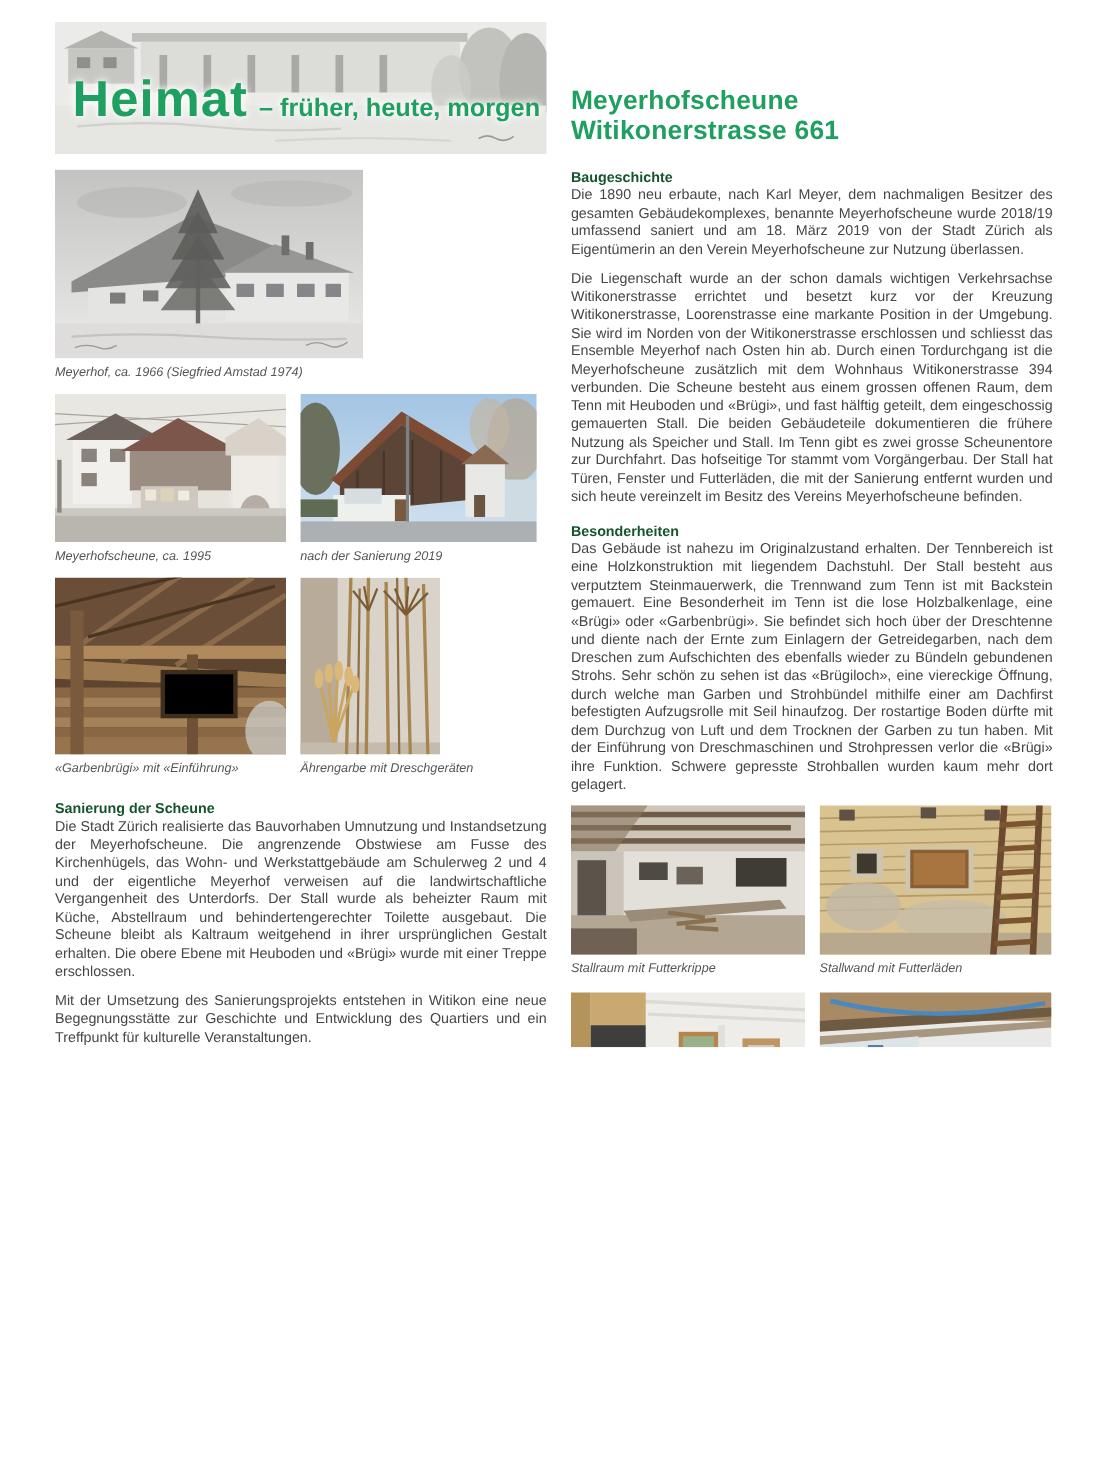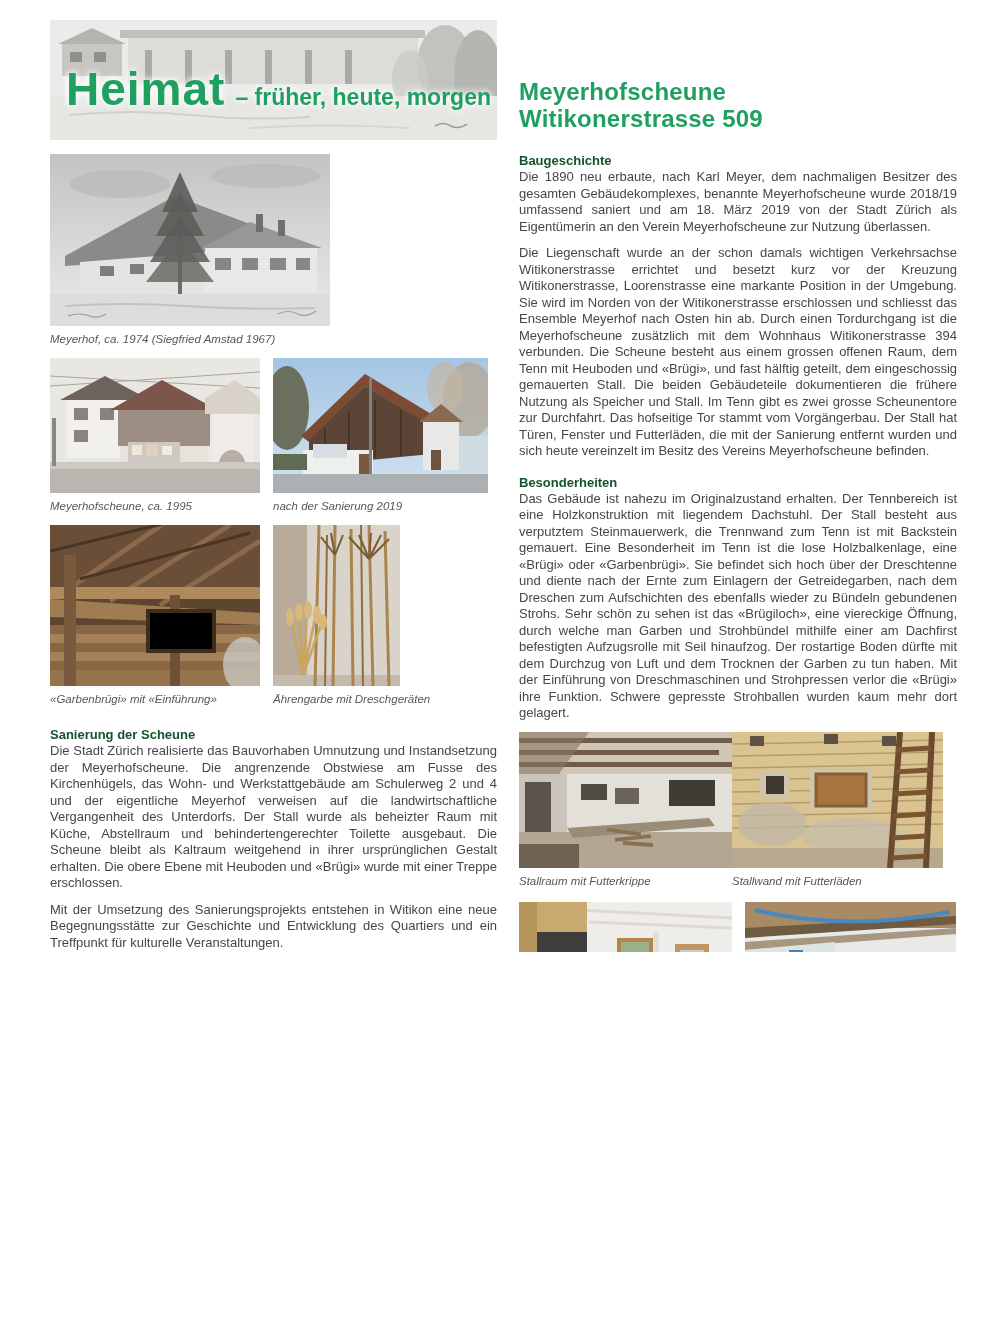--- a/index.html
+++ b/index.html
@@ -104,21 +104,21 @@
           <polygon points="130,18 112,58 148,58" fill="#5c5c5a" opacity="0.9"></polygon>
           <polygon points="130,38 106,82 154,82" fill="#5c5c5a" opacity="0.9"></polygon>
           <polygon points="130,60 100,108 160,108" fill="#5c5c5a" opacity="0.85"></polygon>
           <polygon points="130,84 96,128 164,128" fill="#61615f" opacity="0.8"></polygon>
           <rect x="0" y="140" width="280" height="32" fill="#dedddb"></rect>
           <path d="M15,152 q60,-4 120,0 t130,2" stroke="#c3c3c1" stroke-width="2" fill="none"></path>
           <path d="M18,162 q10,-4 22,0 q8,3 16,-2" stroke="#9a9a98" stroke-width="1.2" fill="none"></path>
           <path d="M228,160 q10,-5 20,0 q8,4 18,-3" stroke="#9a9a98" stroke-width="1.2" fill="none"></path>
         </svg>
       </div>
-      <figcaption>Meyerhof, ca. 1974 (Siegfried Amstad 1967)</figcaption>
+      <figcaption>Meyerhof, ca. 1966 (Siegfried Amstad 1974)</figcaption>
     </figure>
 
     <div class="fig-row mt12" style="gap:13px;">
       <figure>
         <div class="ph" style="width:210px;height:135px;">
           <svg viewBox="0 0 210 135" preserveAspectRatio="none">
             <rect width="210" height="135" fill="#e9e7e2"></rect>
             <line x1="0" y1="18" x2="210" y2="30" stroke="#a8a49d" stroke-width="1"></line>
             <line x1="0" y1="28" x2="210" y2="14" stroke="#a8a49d" stroke-width="1"></line>
             <polygon points="10,42 55,18 100,42" fill="#6e625c"></polygon>
@@ -250,31 +250,31 @@
     </div>
 
     <h3 class="mt20">Sanierung der Scheune</h3>
     <p>Die Stadt Zürich realisierte das Bauvorhaben Umnutzung und Instandsetzung der Meyerhofscheune. Die angrenzende Obstwiese am Fusse des Kirchenhügels, das Wohn- und Werkstattgebäude am Schulerweg 2 und 4 und der eigentliche Meyerhof verweisen auf die landwirtschaftliche Vergangenheit des Unterdorfs. Der Stall wurde als beheizter Raum mit Küche, Abstellraum und behindertengerechter Toilette ausgebaut. Die Scheune bleibt als Kaltraum weitgehend in ihrer ursprünglichen Gestalt erhalten. Die obere Ebene mit Heuboden und «Brügi» wurde mit einer Treppe erschlossen.</p>
     <p>Mit der Umsetzung des Sanierungsprojekts entstehen in Witikon eine neue Begegnungsstätte zur Geschichte und Entwicklung des Quartiers und ein Treffpunkt für kulturelle Veranstaltungen.</p>
   </div>
 
   <div class="col-right">
     <h2 class="green" style="color:#1f9f60;">
       <span style="display:block;">Meyerhofscheune</span>
-      <span style="display:block;">Witikonerstrasse 509</span>
+      <span style="display:block;">Witikonerstrasse 661</span>
     </h2>
 
     <h3 class="mt20">Baugeschichte</h3>
     <p>Die 1890 neu erbaute, nach Karl Meyer, dem nachmaligen Besitzer des gesamten Gebäudekomplexes, benannte Meyerhofscheune wurde 2018/19 umfassend saniert und am 18. März 2019 von der Stadt Zürich als Eigentümerin an den Verein Meyerhofscheune zur Nutzung überlassen.</p>
     <p>Die Liegenschaft wurde an der schon damals wichtigen Verkehrsachse Witikonerstrasse errichtet und besetzt kurz vor der Kreuzung Witikonerstrasse, Loorenstrasse eine markante Position in der Umgebung. Sie wird im Norden von der Witikonerstrasse erschlossen und schliesst das Ensemble Meyerhof nach Osten hin ab. Durch einen Tordurchgang ist die Meyerhofscheune zusätzlich mit dem Wohnhaus Witikonerstrasse 394 verbunden. Die Scheune besteht aus einem grossen offenen Raum, dem Tenn mit Heuboden und «Brügi», und fast hälftig geteilt, dem eingeschossig gemauerten Stall. Die beiden Gebäudeteile dokumentieren die frühere Nutzung als Speicher und Stall. Im Tenn gibt es zwei grosse Scheunentore zur Durchfahrt. Das hofseitige Tor stammt vom Vorgängerbau. Der Stall hat Türen, Fenster und Futterläden, die mit der Sanierung entfernt wurden und sich heute vereinzelt im Besitz des Vereins Meyerhofscheune befinden.</p>
 
     <h3 class="mt14">Besonderheiten</h3>
     <p>Das Gebäude ist nahezu im Originalzustand erhalten. Der Tennbereich ist eine Holzkonstruktion mit liegendem Dachstuhl. Der Stall besteht aus verputztem Steinmauerwerk, die Trennwand zum Tenn ist mit Backstein gemauert. Eine Besonderheit im Tenn ist die lose Holzbalkenlage, eine «Brügi» oder «Garbenbrügi». Sie befindet sich hoch über der Dreschtenne und diente nach der Ernte zum Einlagern der Getreidegarben, nach dem Dreschen zum Aufschichten des ebenfalls wieder zu Bündeln gebundenen Strohs. Sehr schön zu sehen ist das «Brügiloch», eine viereckige Öffnung, durch welche man Garben und Strohbündel mithilfe einer am Dachfirst befestigten Aufzugsrolle mit Seil hinaufzog. Der rostartige Boden dürfte mit dem Durchzug von Luft und dem Trocknen der Garben zu tun haben. Mit der Einführung von Dreschmaschinen und Strohpressen verlor die «Brügi» ihre Funktion. Schwere gepresste Strohballen wurden kaum mehr dort gelagert.</p>
 
-    <div class="fig-row mt8" style="">
+    <div class="fig-row mt8" style="gap:13px;">
       <figure>
         <div class="ph" style="width:213px;height:136px;">
           <svg viewBox="0 0 213 136" preserveAspectRatio="none">
             <rect width="213" height="136" fill="#e3e0da"></rect>
             <rect x="0" y="0" width="213" height="42" fill="#cfc6b8"></rect>
             <g fill="#6f5c48">
               <rect x="0" y="6" width="213" height="5"></rect>
               <rect x="0" y="18" width="200" height="5"></rect>
               <rect x="0" y="30" width="213" height="5"></rect>
             </g>

